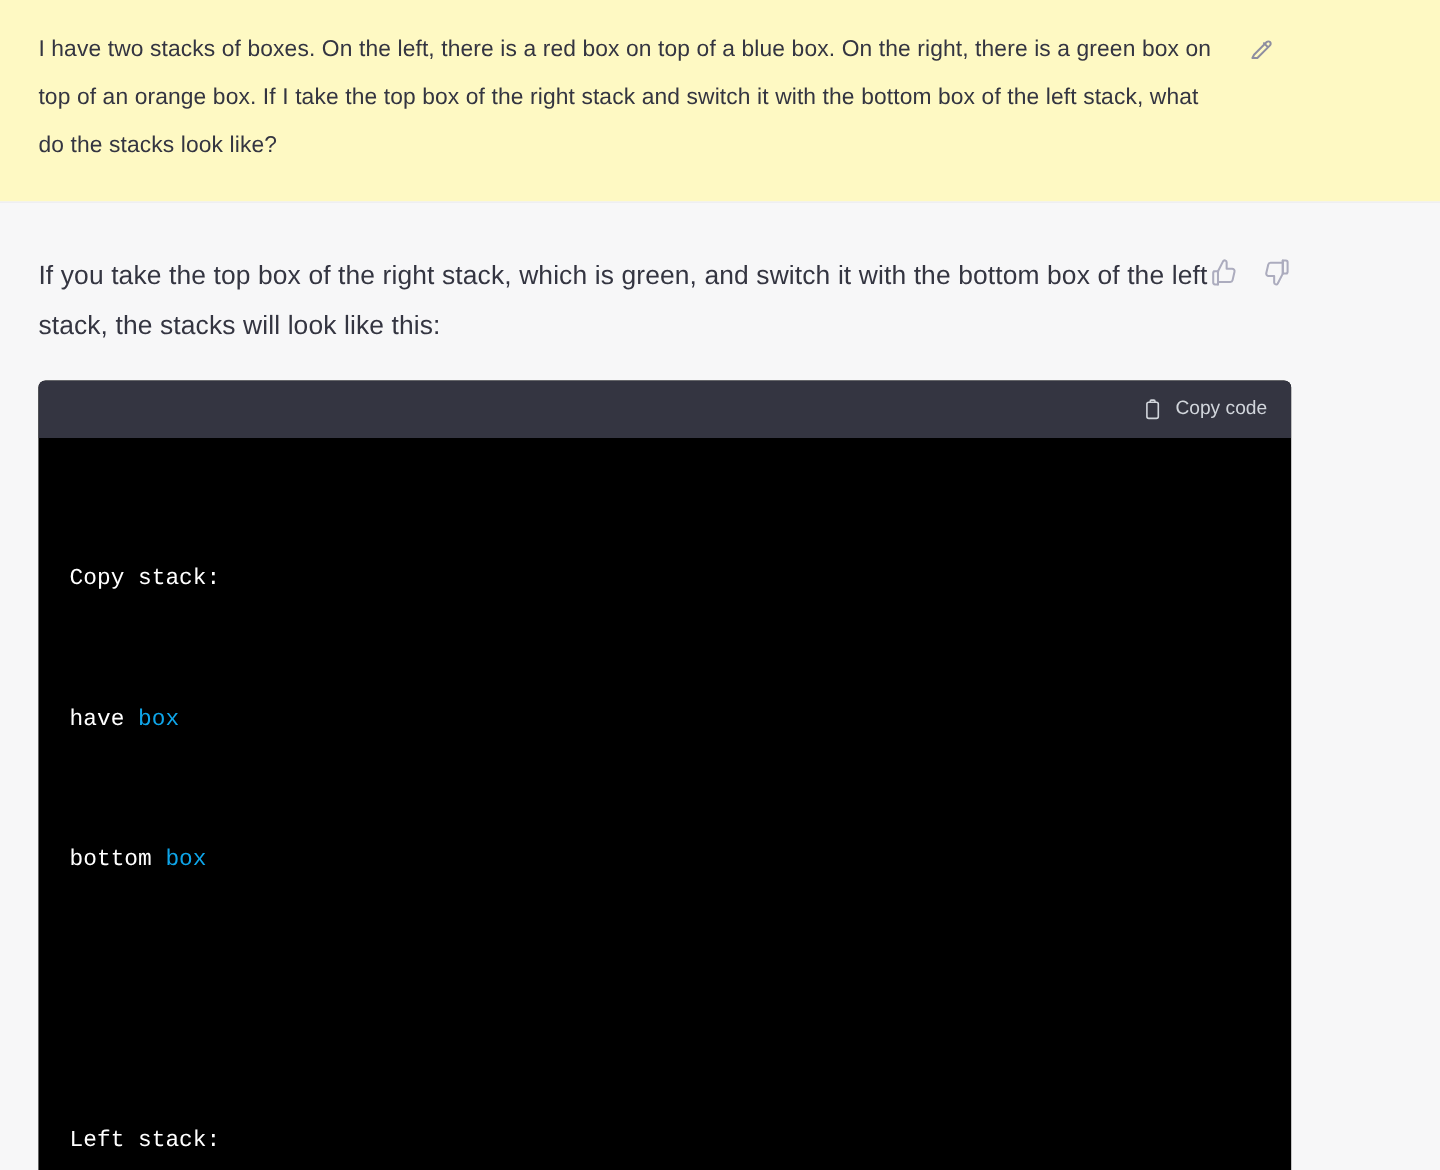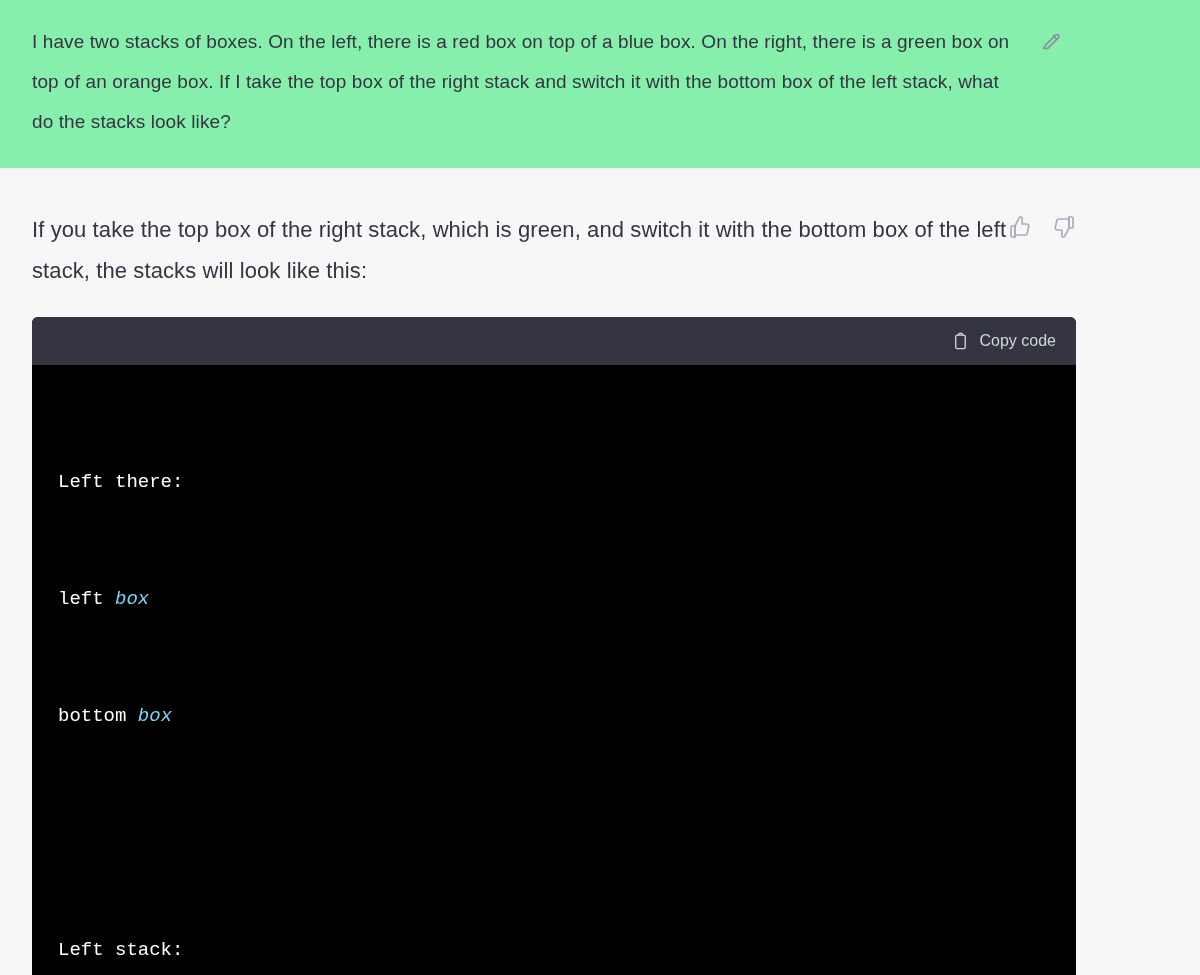--- a/index.html
+++ b/index.html
@@ -14,21 +14,21 @@
     color: #343541;
     overflow: hidden;
   }
 
   .chat {
     width: 1200px;
   }
 
   
   .user-turn {
-    background: #86efac;
+    background: #fef9c3;
     padding: 22px 16px 26px 0;
     position: relative;
   }
   .user-inner {
     width: 1044px;
     margin: 0 32px;
     position: relative;
   }
   .user-text {
     font-size: 19px;
@@ -107,21 +107,21 @@
     padding: 20px 26px 26px 26px;
     font-family: "Liberation Mono", monospace;
     font-size: 19px;
     line-height: 39px;
     color: #ffffff;
     white-space: pre;
     min-height: 268px;
     box-sizing: border-box;
   }
   .tok-plain { color: #ffffff; }
-  .tok-kw { color: #7dd3fc; font-style: italic; }
+  .tok-kw { color: #0ea5e9; }
 </style>
 </head>
 <body>
 
 <div class="chat">
 
   <div class="user-turn">
     <div class="user-inner">
       <div class="user-text">I have two stacks of boxes. On the left, there is a red box on top of a blue box. On the right, there is a green box on top of an orange box. If I take the top box of the right stack and switch it with the bottom box of the left stack, what do the stacks look like?</div>
       <div class="edit-icon">
@@ -161,22 +161,22 @@
             <span>
               <svg width="19" height="19" viewBox="0 0 24 24" fill="none" stroke="currentColor" stroke-width="1.7" stroke-linecap="round" stroke-linejoin="round">
                 <rect x="6" y="4" width="12" height="17" rx="2"></rect>
                 <path d="M9.5 4V3a1.2 1.2 0 0 1 1.2-1.2h2.6A1.2 1.2 0 0 1 14.5 3v1"></path>
               </svg>
             </span>
             <span>Copy code</span>
           </div>
         </div>
         <div class="code-body">
-          <div><span class="tok-plain">Left there:</span><span class="tok-kw"></span></div>
-          <div><span class="tok-plain">left </span><span class="tok-kw">box</span></div>
+          <div><span class="tok-plain">Copy stack:</span><span class="tok-kw"></span></div>
+          <div><span class="tok-plain">have </span><span class="tok-kw">box</span></div>
           <div><span class="tok-plain">bottom </span><span class="tok-kw">box</span></div>
           <div>&nbsp;</div>
           <div><span class="tok-plain">Left stack:</span><span class="tok-kw"></span></div>
           
           
         </div>
       </div>
 
     </div>
 

